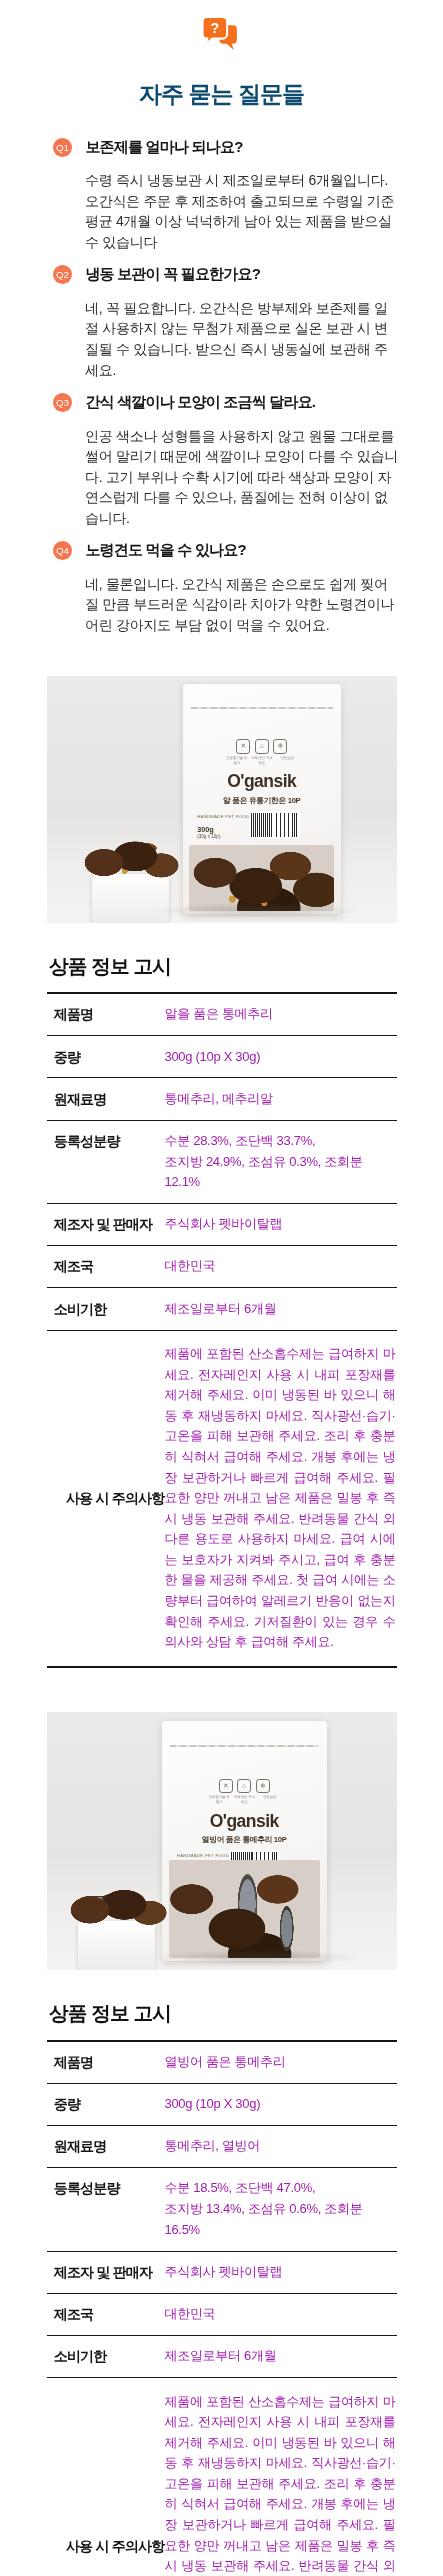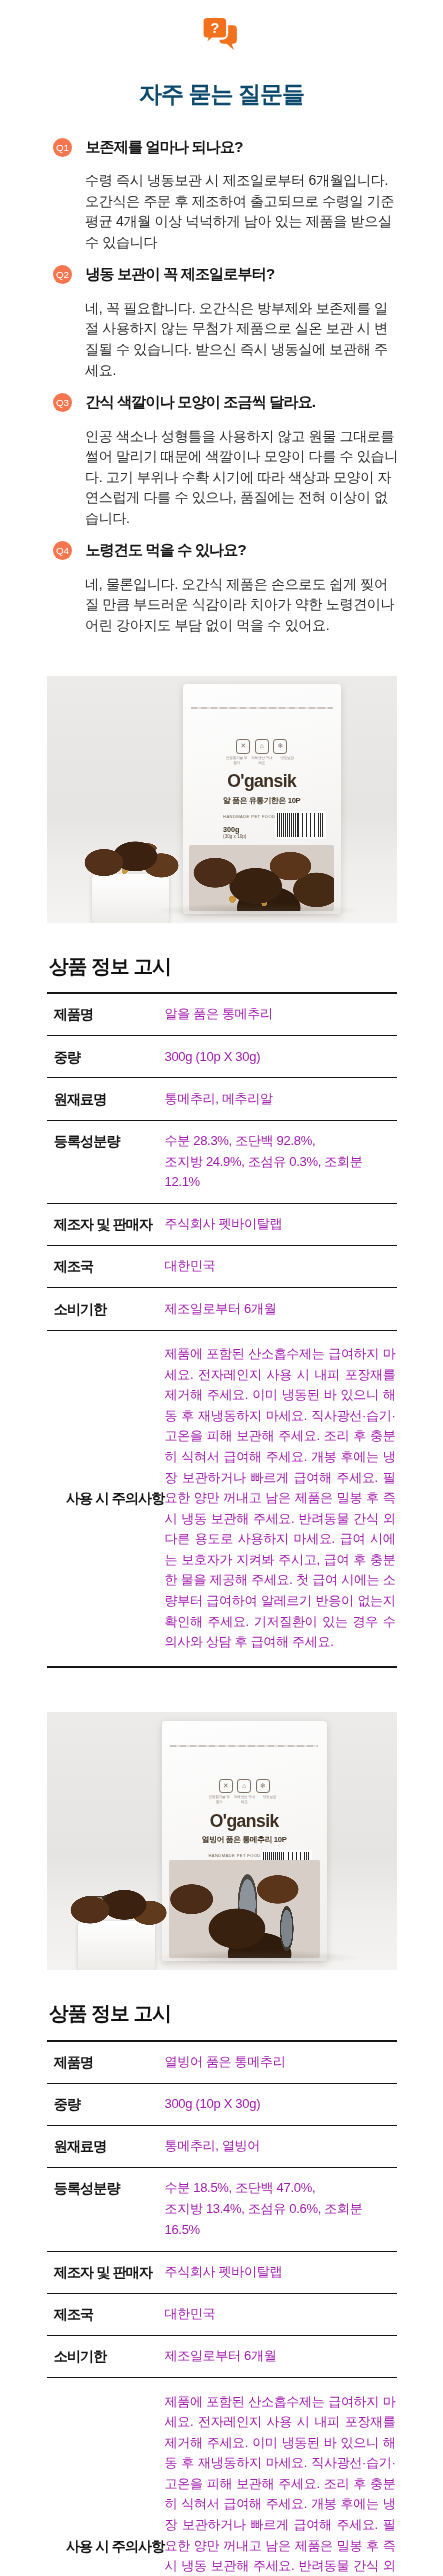--- a/index.html
+++ b/index.html
@@ -34,21 +34,21 @@
   .zipper{position:absolute;top:10%;left:5%;right:5%;height:1.5px;
          background:repeating-linear-gradient(90deg,#b8b1a9 0 6.2px,#ddd8d3 6.2px 9.8px);opacity:.75;}
   .pouch-body{position:absolute;top:24%;left:0;right:0;text-align:center;}
   .bicons{display:flex;justify-content:center;gap:4.1px;}
   .bicon{width:12.4px;height:12.4px;border:0.8px solid #7d7165;border-radius:3.1px;color:#7d7165;
          font-size:6.7px;line-height:11.3px;text-align:center;}
   .bcaps{display:flex;justify-content:center;gap:3.6px;margin-top:2.1px;}
   .bcap{width:21.6px;font-size:3.6px;line-height:4.6px;color:#8a7e72;letter-spacing:-0.2px;}
   .brand{margin-top:6.2px;font-size:17.5px;font-weight:700;letter-spacing:-0.5px;color:#3d2f22;}
   .pname{margin-top:3.6px;font-size:7.7px;font-weight:700;letter-spacing:-0.3px;color:#463728;}
-  .prow{display:flex;justify-content:flex-end;align-items:flex-end;padding:0 9%;margin-top:5.2px;text-align:left;}
+  .prow{display:flex;justify-content:flex-start;align-items:flex-end;padding:0 9%;margin-top:5.2px;text-align:left;}
   .tagline{font-size:4.1px;letter-spacing:0.4px;color:#6d5f50;}
   .weight{margin-top:6.2px;font-size:7.2px;font-weight:700;color:#3d2f22;}
   .pack{font-size:4.6px;color:#5d5042;}
   .barcode{width:47px;height:24px;background:
         repeating-linear-gradient(90deg,#2a2a2a 0 1px,#fff 1px 2.1px,#2a2a2a 2.1px 2.6px,#fff 2.6px 4.1px);
         border:2.1px solid #fff;}
   .window{position:absolute;left:4%;right:4%;bottom:1.5%;top:70%;border-radius:2.1px;background-color:#d7cfc7;
         background-image:
          radial-gradient(ellipse 31px 21.6px at 18% 42%,#4a2c18 0 68%,transparent 70%),
          radial-gradient(ellipse 38px 26px at 46% 62%,#38210f 0 68%,transparent 70%),
@@ -115,21 +115,21 @@
       <div class="faq-q">
         <span class="q-badge">Q1</span>
         <span class="q-text">보존제를 얼마나 되나요?</span>
       </div>
       <p class="faq-a">수령 즉시 냉동보관 시 제조일로부터 6개월입니다. 오간식은 주문 후 제조하여 출고되므로 수령일 기준 평균 4개월 이상 넉넉하게 남아 있는 제품을 받으실 수 있습니다</p>
     </div>
 
     <div class="faq-item">
       <div class="faq-q">
         <span class="q-badge">Q2</span>
-        <span class="q-text">냉동 보관이 꼭 제조일로부터?</span>
+        <span class="q-text">냉동 보관이 꼭 필요한가요?</span>
       </div>
       <p class="faq-a">네, 꼭 필요합니다. 오간식은 방부제와 보존제를 일절 사용하지 않는 무첨가 제품으로 실온 보관 시 변질될 수 있습니다. 받으신 즉시 냉동실에 보관해 주세요.</p>
     </div>
 
     <div class="faq-item">
       <div class="faq-q">
         <span class="q-badge">Q3</span>
         <span class="q-text">간식 색깔이나 모양이 조금씩 달라요.</span>
       </div>
       <p class="faq-a">인공 색소나 성형틀을 사용하지 않고 원물 그대로를 썰어 말리기 때문에 색깔이나 모양이 다를 수 있습니다. 고기 부위나 수확 시기에 따라 색상과 모양이 자연스럽게 다를 수 있으나, 품질에는 전혀 이상이 없습니다.</p>
@@ -183,21 +183,21 @@
     <div class="info-row">
       <div class="info-label">중량</div>
       <div class="info-value">300g (10p X 30g)</div>
     </div>
     <div class="info-row">
       <div class="info-label">원재료명</div>
       <div class="info-value">통메추리, 메추리알</div>
     </div>
     <div class="info-row">
       <div class="info-label">등록성분량</div>
-      <div class="info-value">수분 28.3%, 조단백 92.8%,
+      <div class="info-value">수분 28.3%, 조단백 33.7%,
 조지방 24.9%, 조섬유 0.3%, 조회분 12.1%</div>
     </div>
     <div class="info-row">
       <div class="info-label">제조자 및 판매자</div>
       <div class="info-value">주식회사 펫바이탈랩</div>
     </div>
     <div class="info-row">
       <div class="info-label">제조국</div>
       <div class="info-value">대한민국</div>
     </div>

